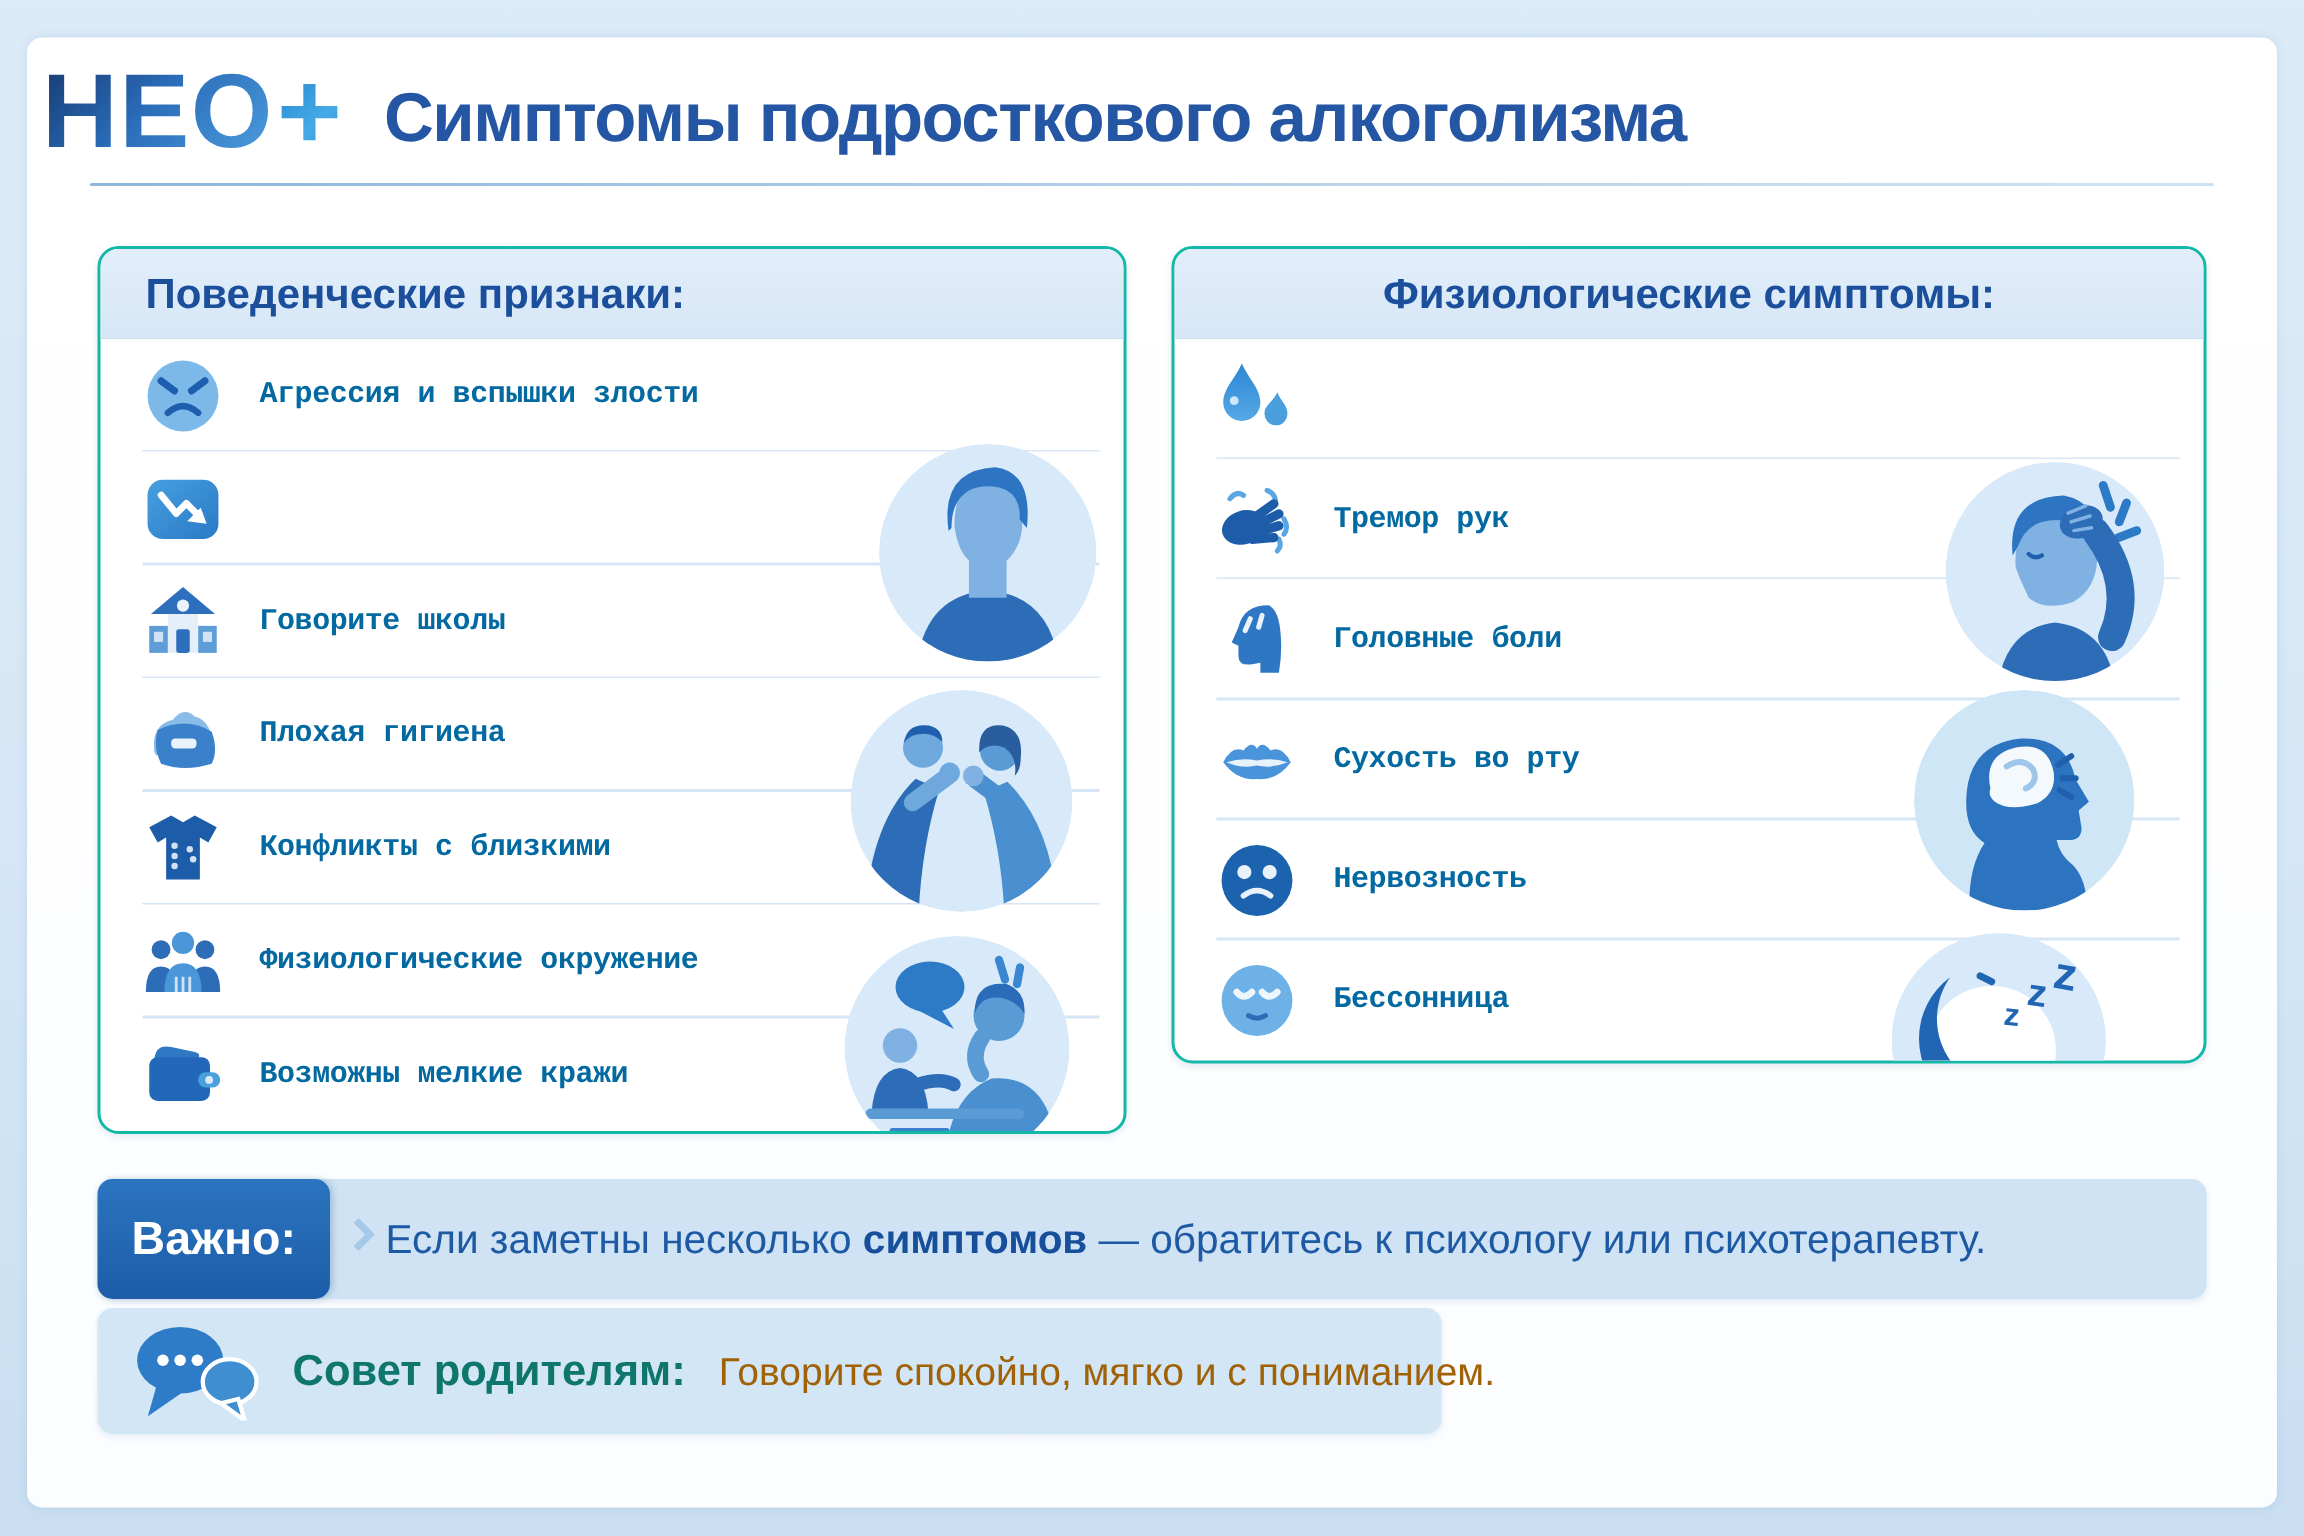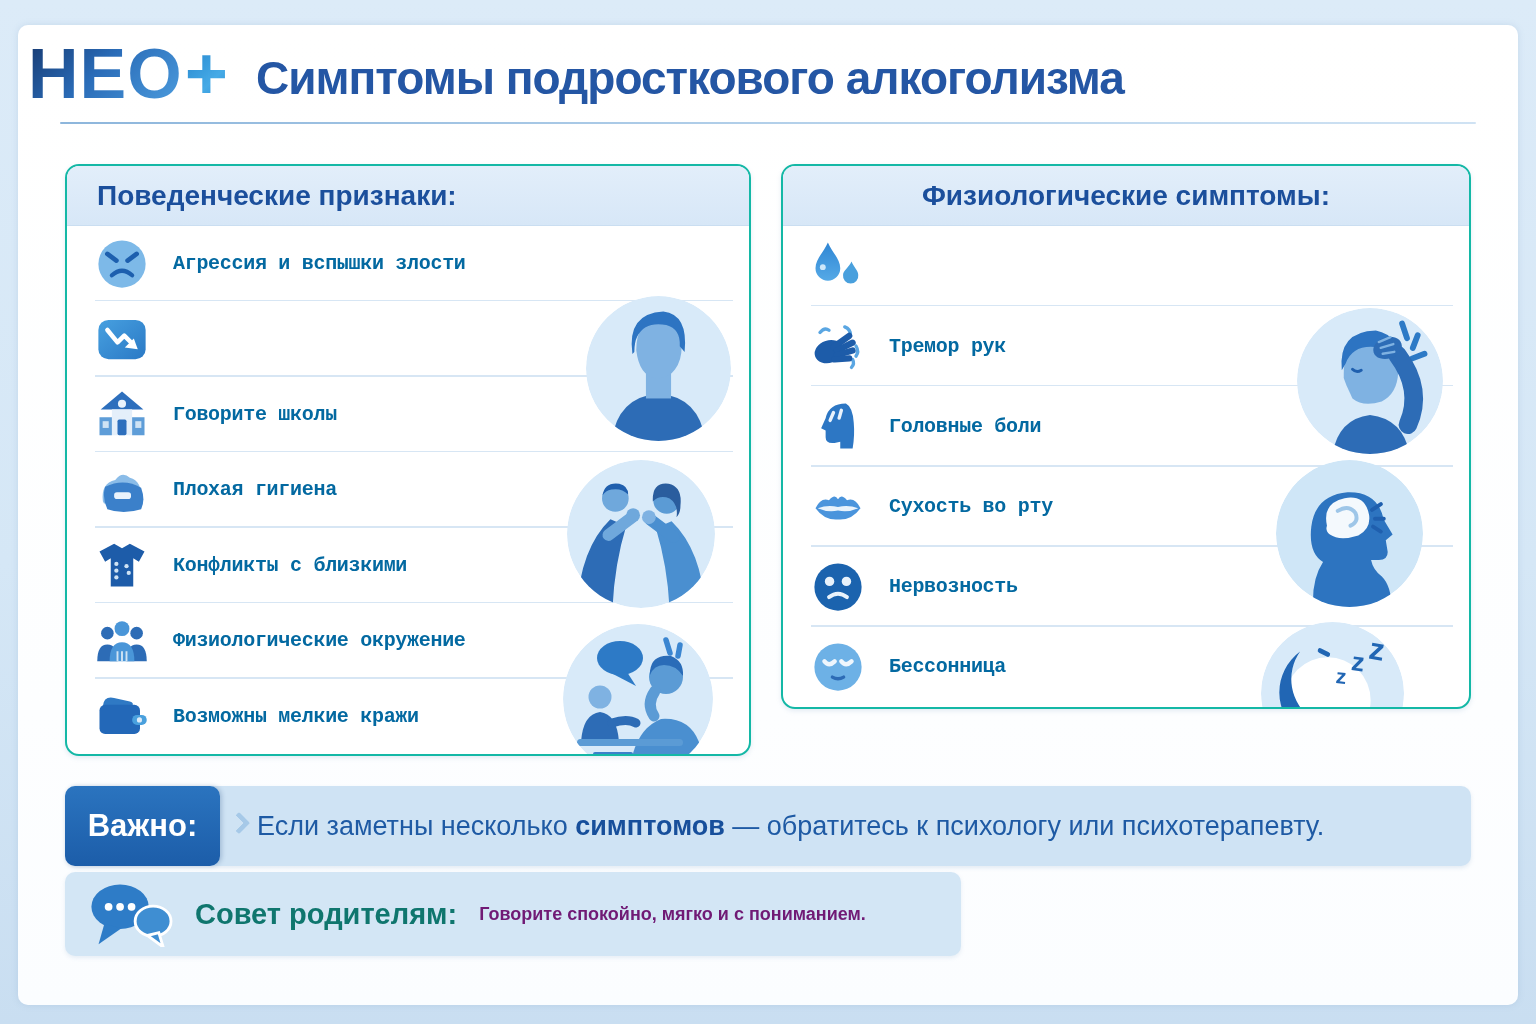--- a/index.html
+++ b/index.html
@@ -86,21 +86,21 @@
   }
   .imp-text { padding-left:192px; font-size:27px; color:#1e5aa4; white-space:nowrap; }
   .imp-text b { font-weight:bold; color:#174f9b; }
   .banner-advice {
     position:absolute; left:65px; top:872px; width:896px; height:84px;
     background:#d3e6f5; border-radius:10px;
     box-shadow:0 2px 4px rgba(110,150,190,.15);
     display:flex; align-items:center; padding-left:22px; gap:16px;
   }
   .advice-label { font-size:29px; font-weight:bold; color:#0f766e; white-space:nowrap; }
-  .advice-text  { font-size:18px; color:#701a75; white-space:nowrap; margin-left:6px;font-weight:bold; }
+  .advice-text  { font-size:26px; color:#a16207; white-space:nowrap; margin-left:6px; }
 </style>
 </head>
 <body>
 
 <div class="card"></div>
 
 <div class="logo">
   <span class="lt">НЕО</span>
     <span class="lp">+</span>
 </div>

